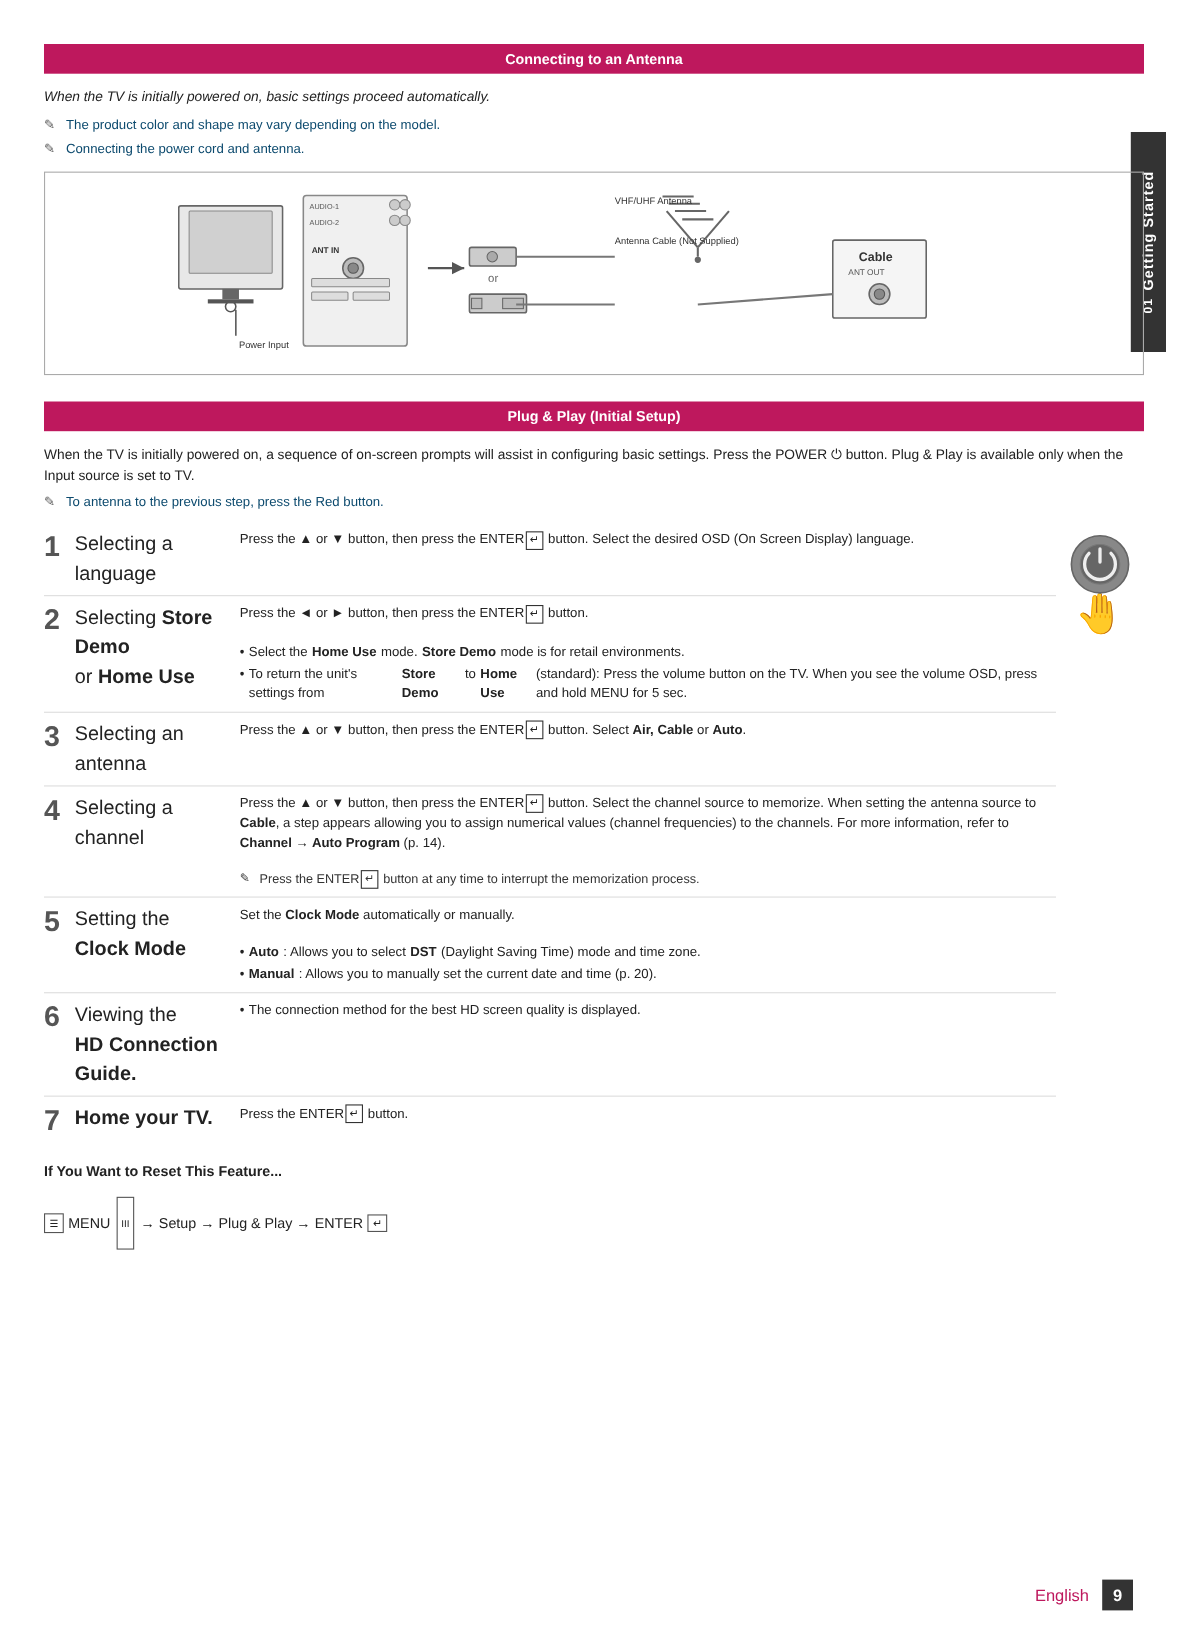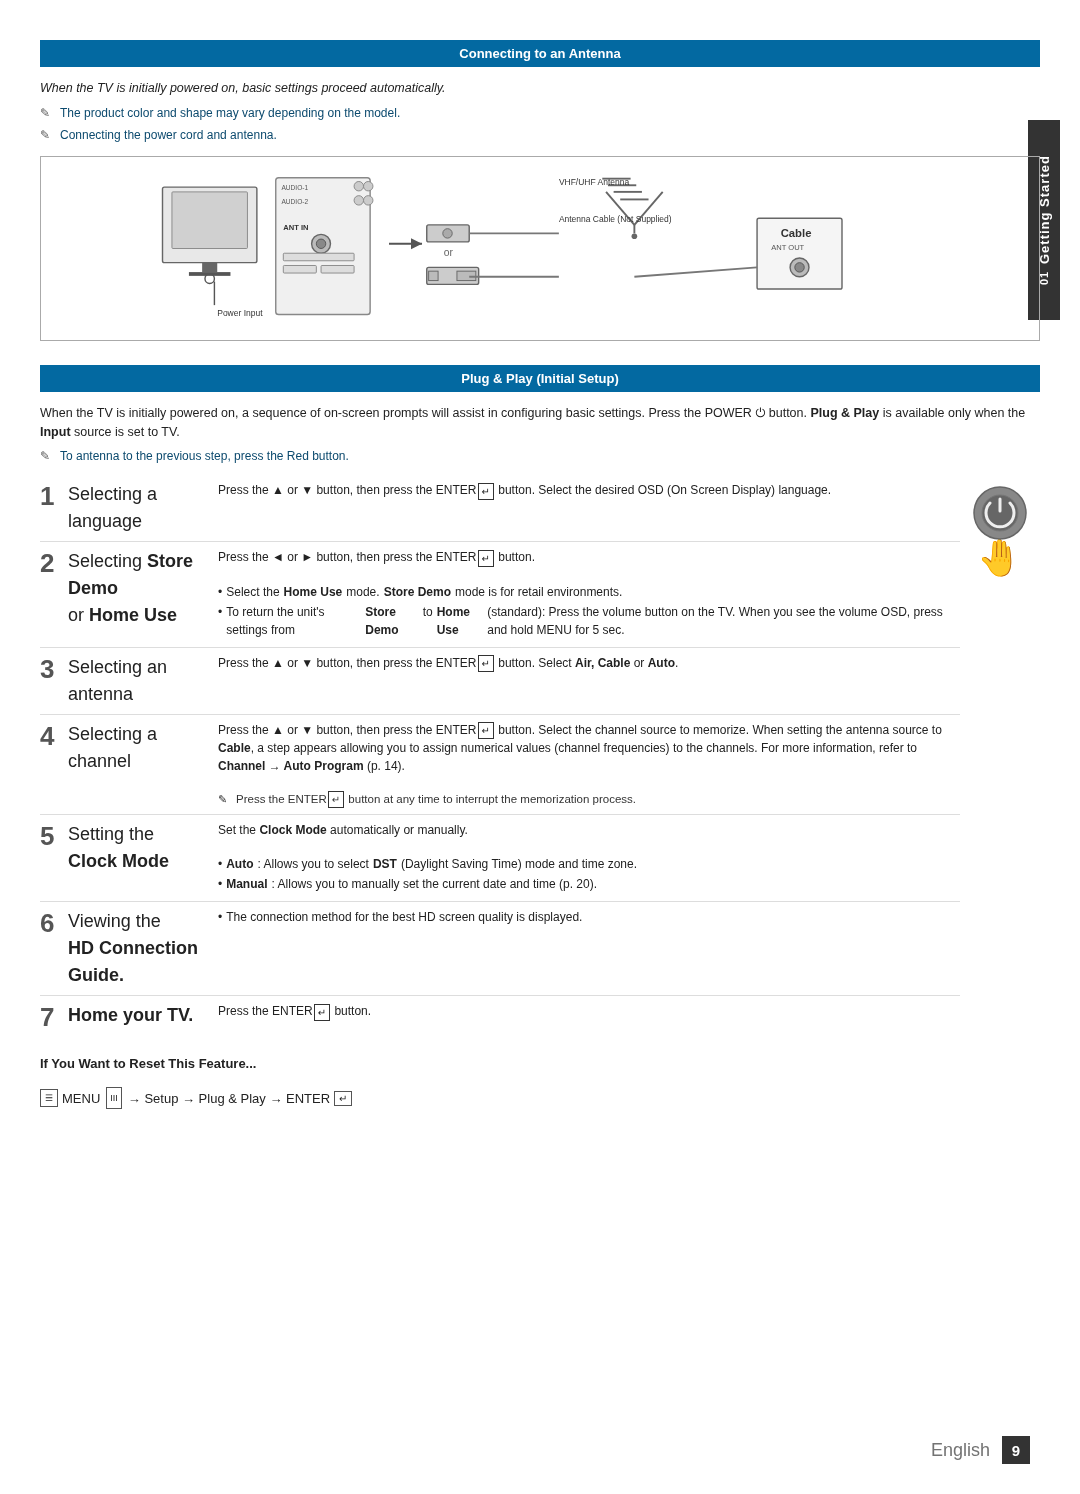--- a/index.html
+++ b/index.html
@@ -37,21 +37,21 @@
       font-weight: bold;
       letter-spacing: 1px;
       height: 200px;
       display: flex;
       align-items: center;
       justify-content: center;
     }
 
     
     .section-header {
-      background: #0369a1;
+      background: #be185d;
       color: #fff;
       text-align: center;
       padding: 6px 10px;
       font-size: 13px;
       font-weight: bold;
       margin-bottom: 12px;
     }
 
     
     .antenna-section {
@@ -96,21 +96,21 @@
     .plug-section {
       margin-top: 8px;
     }
 
     .plug-intro {
       font-size: 12.5px;
       line-height: 1.5;
       margin-bottom: 6px;
     }
 
-    .bold { font-weight: bold; }
+    .bold { font-weight: normal; }
 
     
     .steps-container {
       display: flex;
       gap: 0;
       margin-top: 10px;
     }
 
     .steps-table {
       flex: 1;
@@ -187,21 +187,21 @@
 
     
     .reset-section {
       margin-top: 20px;
       border-top: none;
     }
 
     .reset-title {
       font-size: 13px;
       font-weight: bold;
-      margin-bottom: 16px;
+      margin-bottom: 4px;
     }
 
     .menu-path {
       font-size: 13px;
       display: flex;
       align-items: center;
       gap: 4px;
     }
 
     
@@ -210,22 +210,22 @@
       bottom: 30px;
       left: 50px;
       right: 50px;
       display: flex;
       justify-content: flex-end;
       align-items: center;
       gap: 12px;
     }
 
     .lang-label {
-      font-size: 18px;
-      color: #737373;
+      font-size: 15px;
+      color: #be185d;
     }
 
     .page-num {
       width: 28px;
       height: 28px;
       background: #333;
       color: #fff;
       font-size: 15px;
       font-weight: bold;
       display: flex;
@@ -450,21 +450,21 @@
 
         <div style="font-size:36px; color:#999; margin-top:-8px;">🤚</div>
       </div>
     </div>
 
     <div class="reset-section">
       <p class="reset-title">If You Want to Reset This Feature...</p>
       <div class="menu-path">
         <span style="display:inline-flex;align-items:center;justify-content:center;width:18px;height:18px;border:1.5px solid #555;font-size:9px;">☰</span>
         <span> MENU</span>
-        <span style="display:inline-flex;align-items:center;justify-content:center;border:1.5px solid #555;padding:5px 3px;font-size:9px;margin:0 2px;">III</span>
+        <span style="display:inline-flex;align-items:center;justify-content:center;border:1.5px solid #555;padding:18px 3px;font-size:9px;margin:12px 2px;">III</span>
         <span> → Setup → Plug &amp; Play → ENTER</span>
         <span style="display:inline-flex;align-items:center;justify-content:center;border:1.5px solid #555;padding:1px 4px;font-size:10px;">↵</span>
       </div>
     </div>
   </div>
 
 </div>
 
 <div class="page-footer" style="position:absolute;bottom:30px;left:50px;right:50px;display:flex;justify-content:flex-end;align-items:center;gap:12px;">
   <span class="lang-label">English</span>

